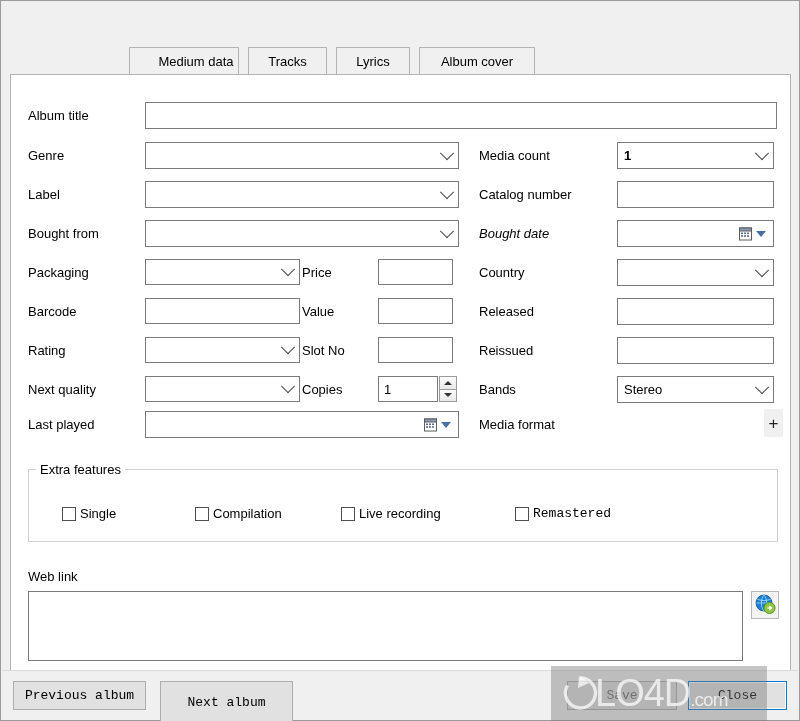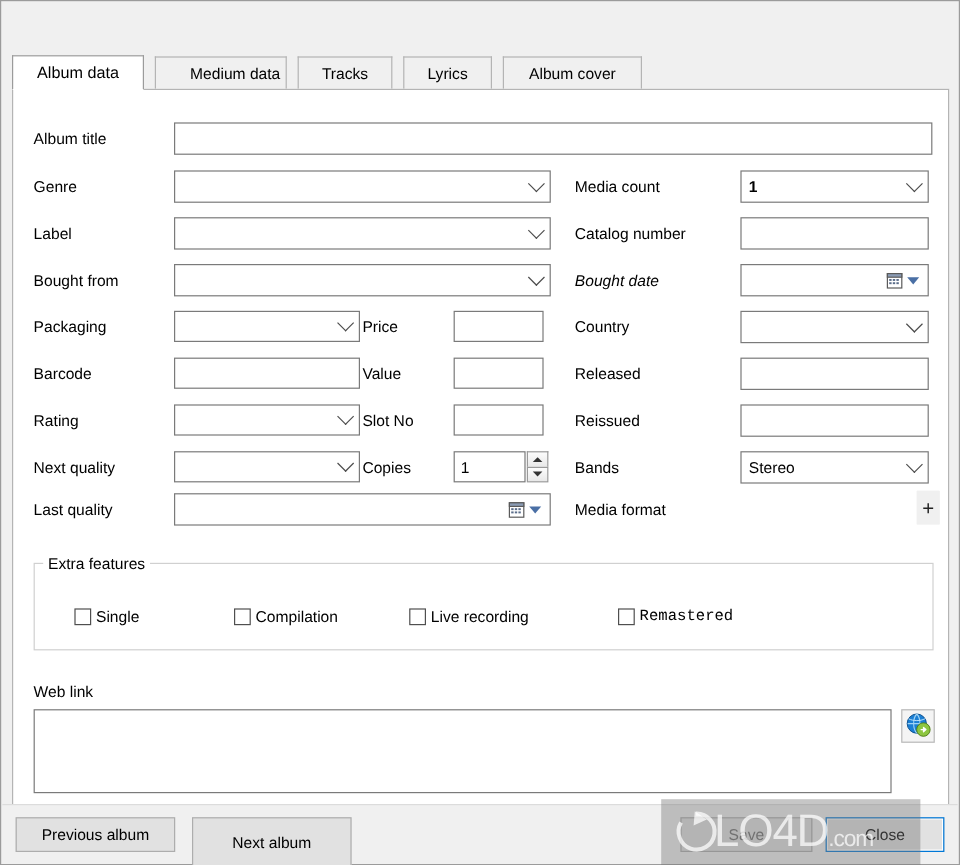--- a/index.html
+++ b/index.html
@@ -244,21 +244,21 @@
     width: 796px; height: 49px;
     background: #f0f0f0;
     border-top: 1px solid #dcdcdc;
     box-sizing: border-box;
   }
   .btn {
     position: absolute;
     box-sizing: border-box;
     background: #e1e1e1;
     border: 1px solid #adadad;
-    font-family: Liberation Sans, sans-serif;
+    font-family: Liberation Mono, monospace;
     font-size: 13px;
     color: #000;
     display: flex; align-items: center; justify-content: center;
     cursor: default;
   }
   .btn.focusborder {
     border: 1px solid #0078d7;
     box-shadow: inset 0 0 0 1px #ffffff;
     background: #e1e1e1;
   }
@@ -289,23 +289,20 @@
     width: 42px; height: 42px;
   }
 </style>
 </head>
 <body>
 
 <div class="window">
 
 
   <div class="tabstrip">
-    <div class="tab active" style="left:0px;width:110px;">
-      <span>Album data</span>
-    </div>
     <div class="tab" style="left:119px;width:110px;padding-left:24px;">
       <span>Medium data</span>
     </div>
     <div class="tab" style="left:238px;width:79px;">
       <span>Tracks</span>
     </div>
     <div class="tab" style="left:326px;width:74px;">
       <span>Lyrics</span>
     </div>
     <div class="tab" style="left:409px;width:116px;">
@@ -378,21 +375,21 @@
     <input class="fld" style="left: 367px; top: 301px; width: 60px; height: 26px;" value="1">
     <div class="spin-btns" style="left:428px;top:301px;">
       <div class="spin-btn">
           <i class="tri-up"></i>
         </div>
       <div class="spin-btn">
           <i class="tri-dn"></i>
         </div>
     </div>
 
-    <span class="lbl" style="left:17px;top:342px;">Last quality</span>
+    <span class="lbl" style="left:17px;top:342px;">Last played</span>
     <div class="datefld" style="left:134px;top:336px;width:314px;height:27px;">
       <span class="cal-ico">
         <svg width="16" height="16" viewBox="0 0 16 16">
           <rect x="1.5" y="2" width="12" height="12" fill="#ffffff" stroke="#5a5a5a" stroke-width="1"></rect>
           <rect x="1.5" y="2" width="12" height="3" fill="#8a9bb5" stroke="#5a5a5a" stroke-width="1"></rect>
           <g fill="#5a6d8a">
             <rect x="3" y="6.5" width="2" height="1.6"></rect>
               <rect x="6" y="6.5" width="2" height="1.6"></rect>
               <rect x="9" y="6.5" width="2" height="1.6"></rect>
             <rect x="3" y="9.2" width="2" height="1.6"></rect>

